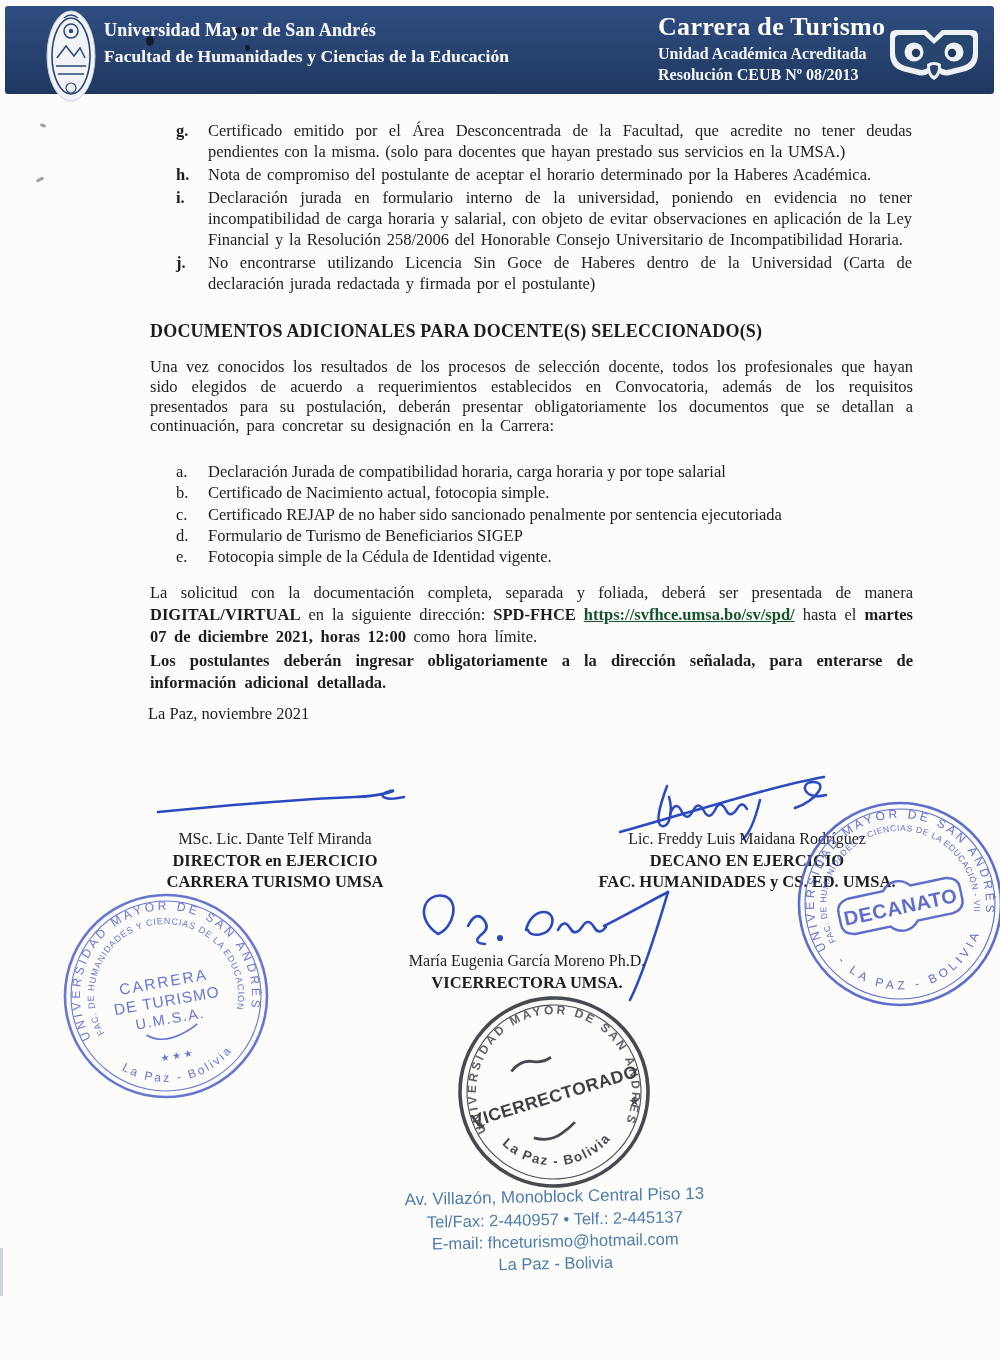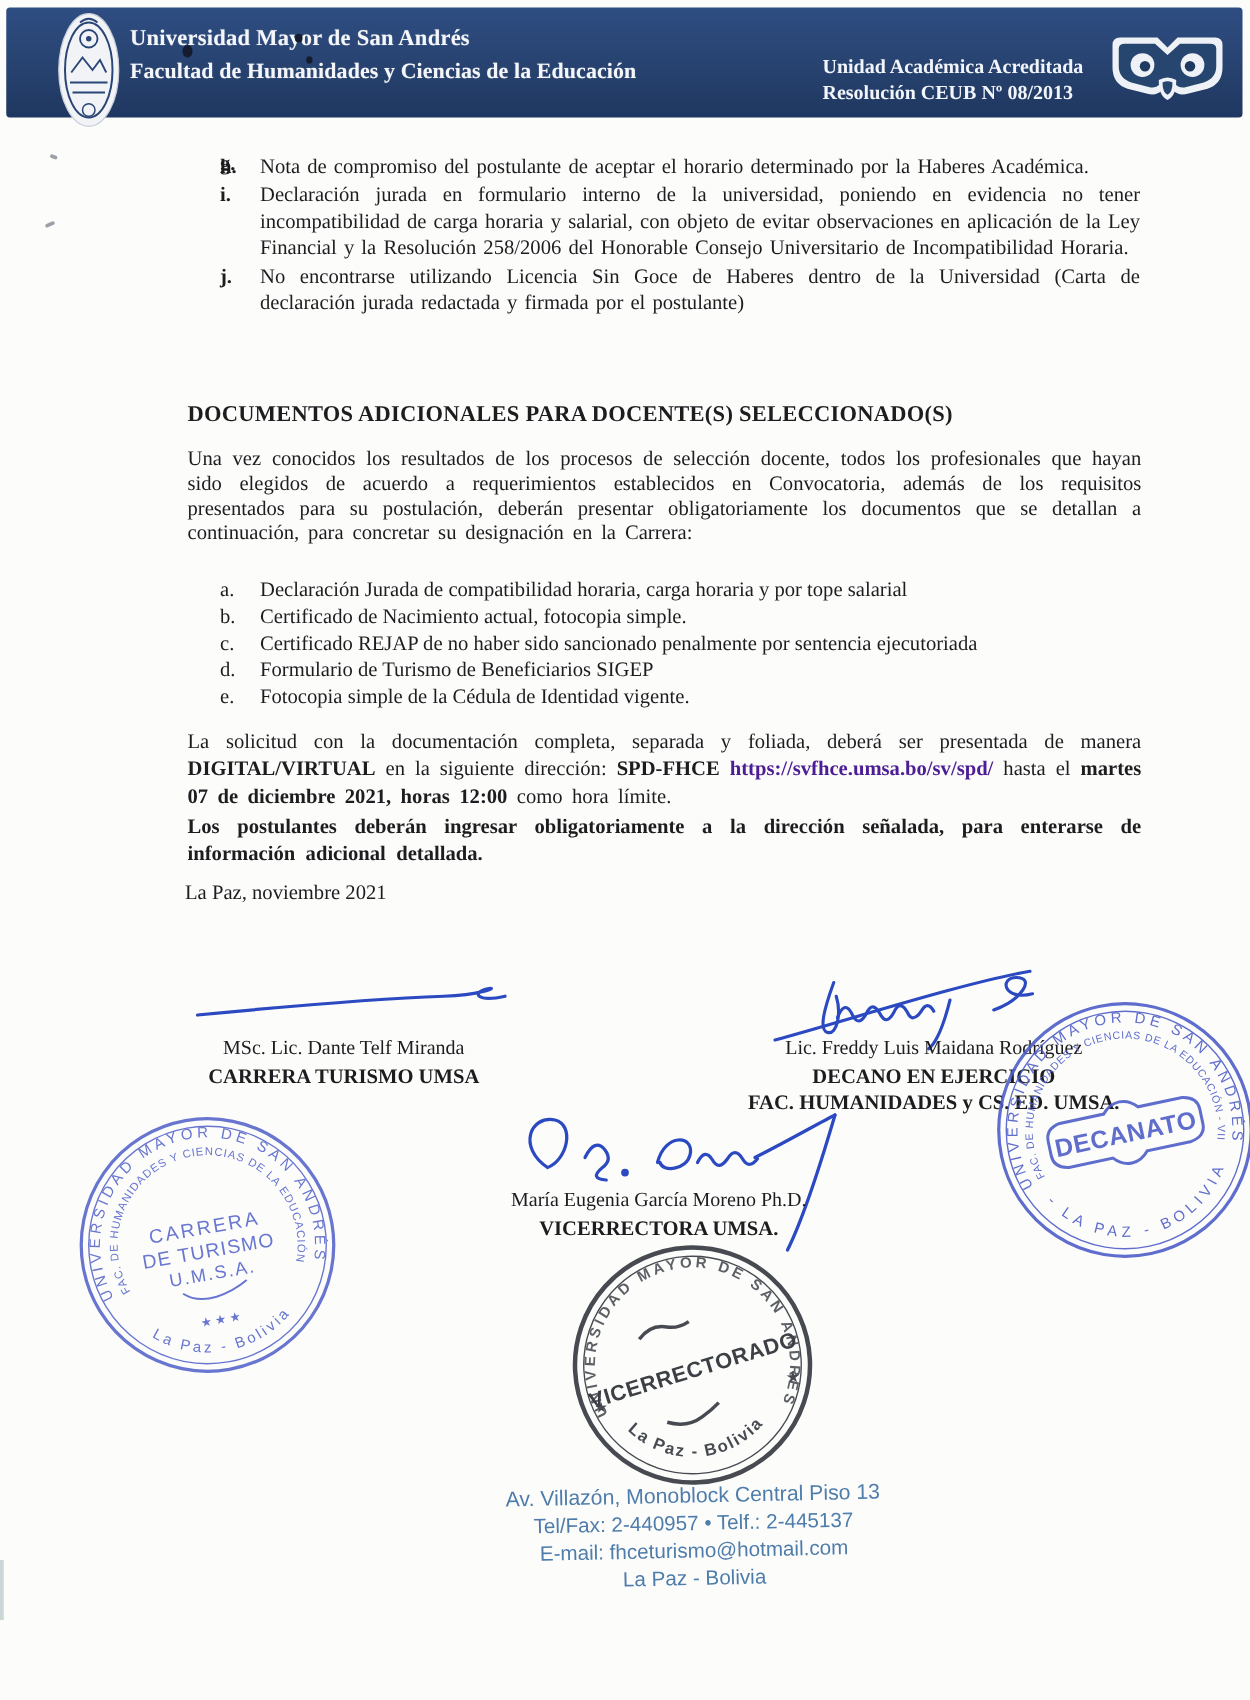--- a/index.html
+++ b/index.html
@@ -22,21 +22,21 @@
   .doc-list{left:150px;top:120px;width:762px;}
   .doc-list .it{position:relative;padding-left:58px;text-align:justify;font-size:16.5px;line-height:21px;word-spacing:1.6px;margin-bottom:2px;}
   .doc-list .lb{position:absolute;left:26px;top:0;font-weight:bold;}
   .sec-title{left:150px;top:321px;font-weight:bold;font-size:18px;letter-spacing:.2px;}
   .intro{left:150px;top:357px;width:763px;text-align:justify;font-size:16.5px;line-height:19.8px;word-spacing:3px;}
   .addl-list{left:150px;top:461px;width:762px;}
   .addl-list .it{position:relative;padding-left:58px;font-size:16.5px;line-height:21.3px;}
   .addl-list .lb{position:absolute;left:26px;top:0;}
   .subm{left:150px;top:582px;width:763px;text-align:justify;font-size:16.5px;line-height:22px;word-spacing:3.4px;}
   .subm .b{font-weight:bold;}
-  .subm .u{font-weight:bold;color:#4c1d95;}
+  .subm .u{font-weight:bold;text-decoration:underline;color:#14532d;}
   .note{left:150px;top:650px;width:763px;text-align:justify;font-size:16.5px;line-height:22px;word-spacing:4.2px;font-weight:bold;}
   .dateline{left:148px;top:704px;font-size:16.5px;}
   .sigl-svg{left:150px;top:786px;}
   .sigr-svg{left:612px;top:770px;}
   .sigc-svg{left:406px;top:886px;}
   .blk{text-align:center;font-size:16px;line-height:21.5px;}
   .blk .t{font-weight:bold;font-size:16.5px;}
   .blk-left{left:125px;top:828px;width:300px;}
   .blk-right{left:582px;top:828px;width:330px;}
   .blk-center{left:372px;top:950px;width:310px;}
@@ -66,20 +66,21 @@
     <path d="M 20,10 Q 27,4 34,10" fill="none" stroke="#2a4677" stroke-width="1.4"></path>
     <circle cx="27" cy="23" r="7" fill="none" stroke="#2a4677" stroke-width="1.5"></circle>
     <circle cx="27" cy="23" r="2.2" fill="#2a4677"></circle>
     <path d="M 13,50 L 22,38 L 30,48 L 36,40 L 41,50" fill="none" stroke="#2a4677" stroke-width="1.5"></path>
     <path d="M 12,58 H 42 M 14,66 H 40" stroke="#2a4677" stroke-width="1.5"></path>
     <circle cx="27" cy="80" r="5" fill="none" stroke="#2a4677" stroke-width="1.2"></circle>
   </svg>
 
   <div class="abs hdr-org1">Universidad Mayor de San Andrés</div>
   <div class="abs hdr-org2">Facultad de Humanidades y Ciencias de la Educación</div>
+  <div class="abs hdr-prog">Carrera de Turismo</div>
   <div class="abs hdr-acc">Unidad Académica Acreditada</div>
   <div class="abs hdr-res">Resolución CEUB Nº 08/2013</div>
 
   <svg class="abs owl" width="96" height="62" viewBox="0 0 96 62">
     <path d="M 10,8 H 40 L 48,16 L 56,8 H 86 Q 92,8 92,14 V 32 Q 92,45 80,49 L 64,53 Q 57,55 52,50 Q 48,46 44,50 Q 39,55 32,53 L 16,49 Q 4,45 4,32 V 14 Q 4,8 10,8 Z" fill="#eef1f6"></path>
     <path d="M 14,13 H 38 L 48,22 L 58,13 H 82 Q 87,13 87,17 V 31 Q 87,40.5 77,44 L 63,47.6 Q 58,49.2 54,45.2 Q 48,39.8 42,45.2 Q 38,49.2 33,47.6 L 19,44 Q 9,40.5 9,31 V 17 Q 9,13 14,13 Z" fill="#26456f"></path>
     <circle cx="28" cy="30" r="9.5" fill="#eef1f6"></circle>
     <circle cx="68" cy="30" r="9.5" fill="#eef1f6"></circle>
     <circle cx="30" cy="31" r="4.2" fill="#1f3a61"></circle>
     <circle cx="66" cy="31" r="4.2" fill="#1f3a61"></circle>
@@ -87,21 +88,21 @@
     <path d="M 44,44 Q 44,52 48,53.8 Q 52,52 52,44 Q 48,42 44,44 Z" fill="#26456f"></path>
   </svg>
 
   <div class="abs speck" style="left:146px;top:36px;width:8px;height:10px;"></div>
   <div class="abs speck" style="left:236px;top:27px;width:6px;height:7px;"></div>
   <div class="abs speck" style="left:245px;top:45px;width:5px;height:6px;"></div>
   <div class="abs margin-mark" style="left:40px;top:124px;width:6px;height:3px;transform:rotate(18deg);"></div>
   <div class="abs margin-mark" style="left:36px;top:178px;width:8px;height:3px;transform:rotate(-24deg);"></div>
 
   <div class="abs doc-list">
-    <div class="it"><span class="lb">g.</span></div>
+    <div class="it"><span class="lb">g.</span><span>Certificado emitido por el Área Desconcentrada de la Facultad, que acredite no tener deudas pendientes con la misma. (solo para docentes que hayan prestado sus servicios en la UMSA.)</span></div>
     <div class="it"><span class="lb">h.</span><span>Nota de compromiso del postulante de aceptar el horario determinado por la Haberes Académica.</span></div>
     <div class="it"><span class="lb">i.</span><span>Declaración jurada en formulario interno de la universidad, poniendo en evidencia no tener incompatibilidad de carga horaria y salarial, con objeto de evitar observaciones en aplicación de la Ley Financial y la Resolución 258/2006 del Honorable Consejo Universitario de Incompatibilidad Horaria.</span></div>
     <div class="it"><span class="lb">j.</span><span>No encontrarse utilizando Licencia Sin Goce de Haberes dentro de la Universidad (Carta de declaración jurada redactada y firmada por el postulante)</span></div>
   </div>
 
   <div class="abs sec-title">DOCUMENTOS ADICIONALES PARA DOCENTE(S) SELECCIONADO(S)</div>
   <div class="abs intro">Una vez conocidos los resultados de los procesos de selección docente, todos los profesionales que hayan sido elegidos de acuerdo a requerimientos establecidos en Convocatoria, además de los requisitos presentados para su postulación, deberán presentar obligatoriamente los documentos que se detallan a continuación, para concretar su designación en la Carrera:</div>
 
   <div class="abs addl-list">
     <div class="it"><span class="lb">a.</span><span>Declaración Jurada de compatibilidad horaria, carga horaria y por tope salarial</span></div>
@@ -114,20 +115,21 @@
   <div class="abs subm"><span>La solicitud con la documentación completa, separada y foliada, deberá ser presentada de manera </span><span class="b">DIGITAL/VIRTUAL</span><span> en la siguiente dirección: </span><span class="b">SPD-FHCE</span><span> </span><span class="u">https://svfhce.umsa.bo/sv/spd/</span><span> hasta el </span><span class="b">martes 07 de diciembre 2021, horas 12:00</span><span> como hora límite.</span></div>
   <div class="abs note">Los postulantes deberán ingresar obligatoriamente a la dirección señalada, para enterarse de información adicional detallada.</div>
 
   <div class="abs dateline">La Paz, noviembre 2021</div>
 
   <svg class="abs sigl-svg" width="270" height="34" viewBox="0 0 270 34">
     <path d="M 8,26 C 70,20 150,13 205,11 C 235,10 250,3 240,5 C 227,8 231,16 254,11" fill="none" stroke="#2b49c0" stroke-width="2.6" stroke-linecap="round"></path>
   </svg>
   <div class="abs blk blk-left">
     <div>MSc. Lic. Dante Telf Miranda</div>
+    <div class="t">DIRECTOR en EJERCICIO</div>
     <div class="t">CARRERA TURISMO UMSA</div>
   </div>
 
   <svg class="abs sigr-svg" width="235" height="72" viewBox="0 0 235 72">
     <g fill="none" stroke="#2b49c0" stroke-width="2.5" stroke-linecap="round">
       <path d="M 55,16 C 47,38 43,54 50,56 C 58,58 61,40 57,27"></path>
       <path d="M 8,62 C 70,45 160,16 212,7"></path>
       <path d="M 58,44 q 6,-15 12,-2 q 5,10 11,-1 q 5,-11 11,0 q 5,10 11,-1 q 5,-11 11,0 q 4,9 11,-1 q 5,-9 10,0"></path>
       <path d="M 183,38 C 205,30 217,12 201,12 C 187,12 191,31 214,25"></path>
       <path d="M 148,30 C 143,50 137,64 131,69"></path>

